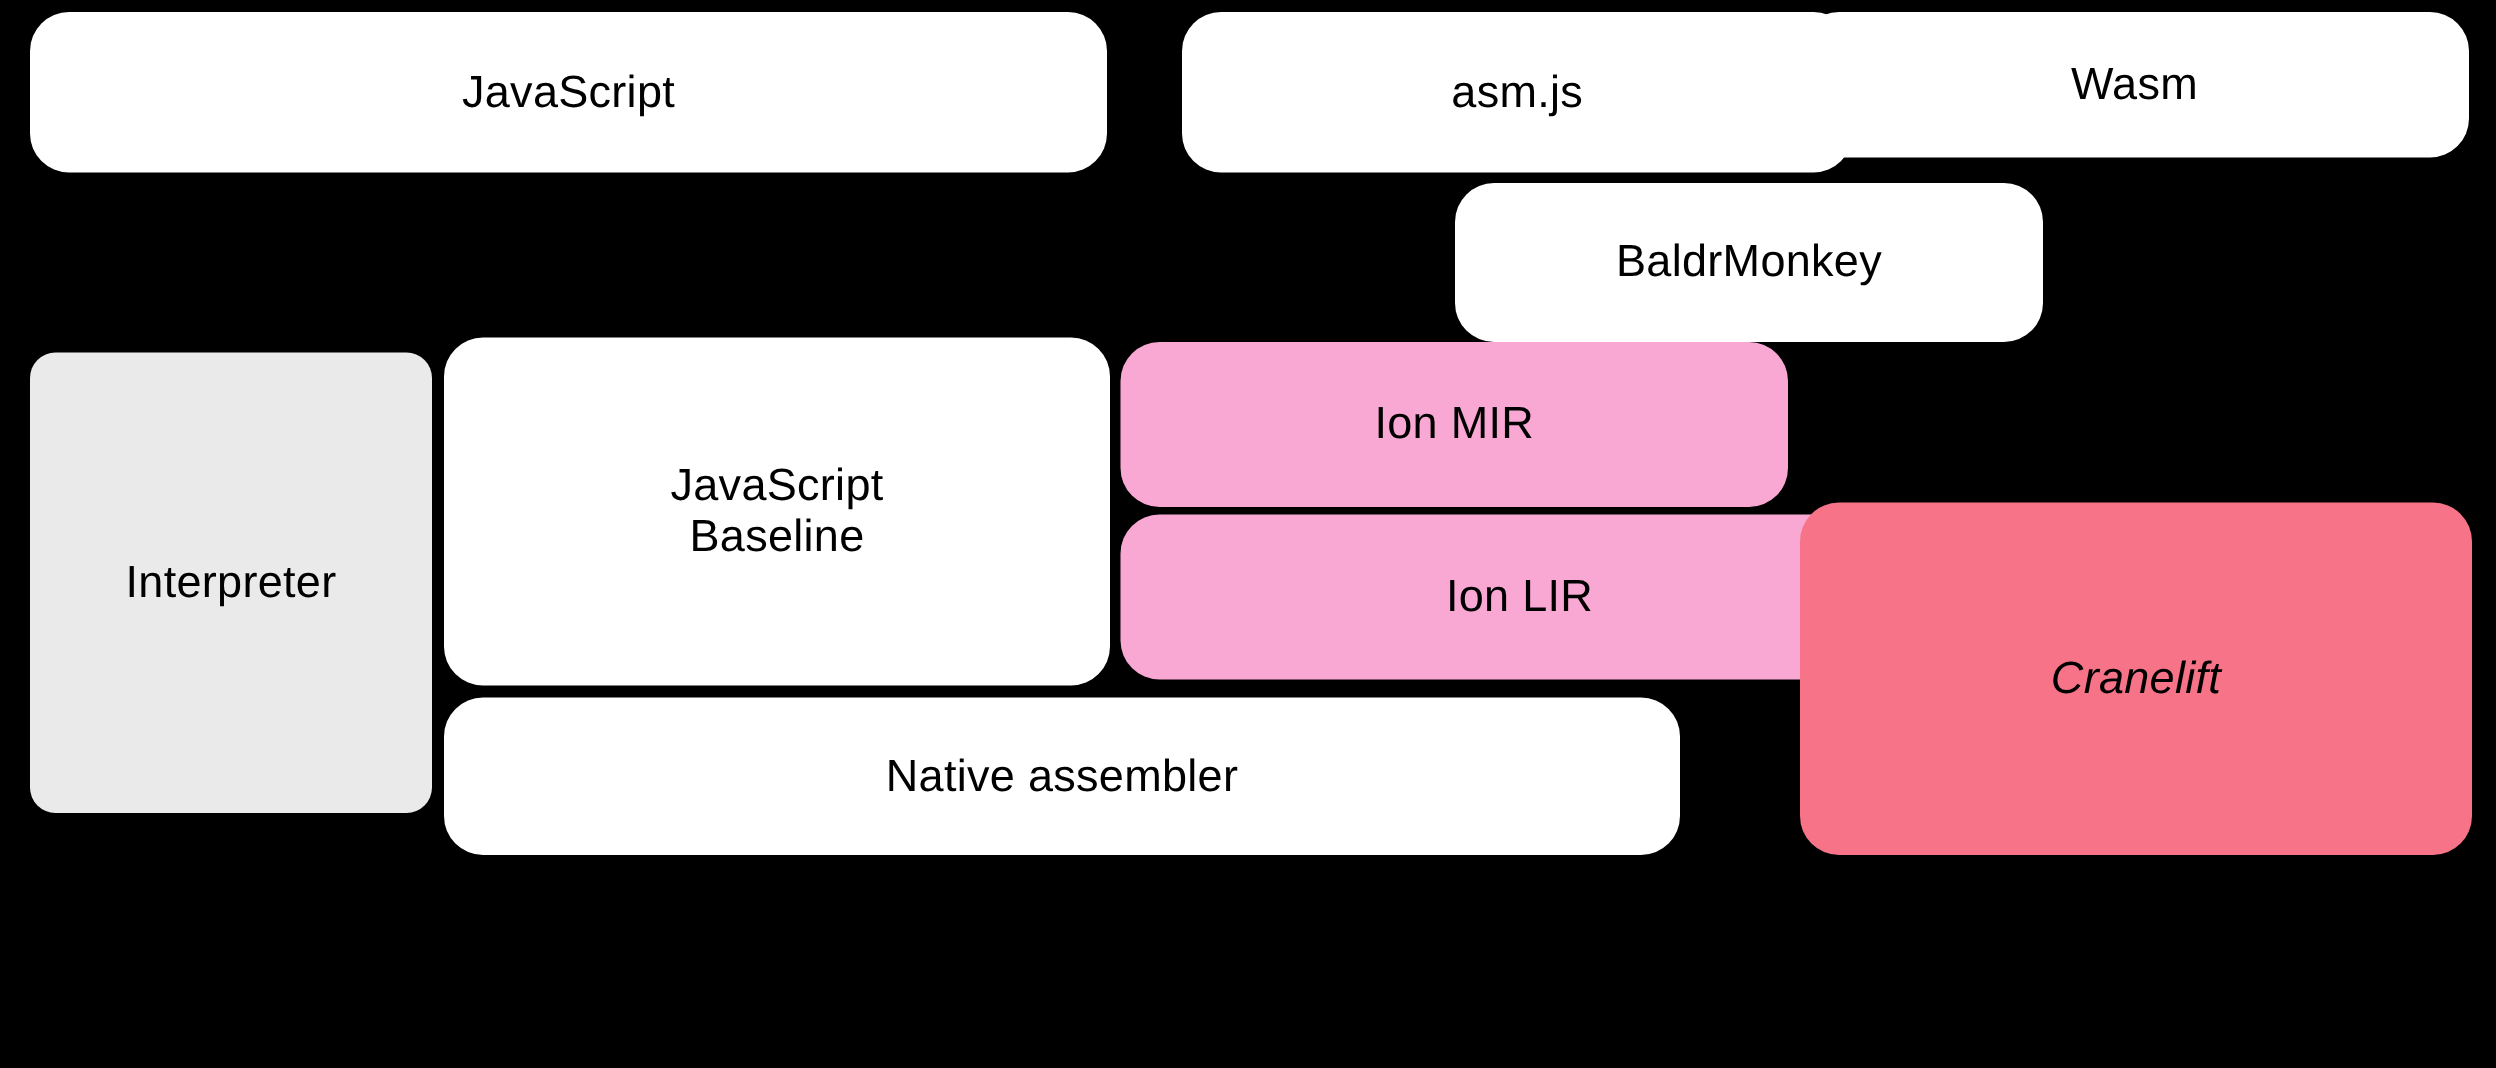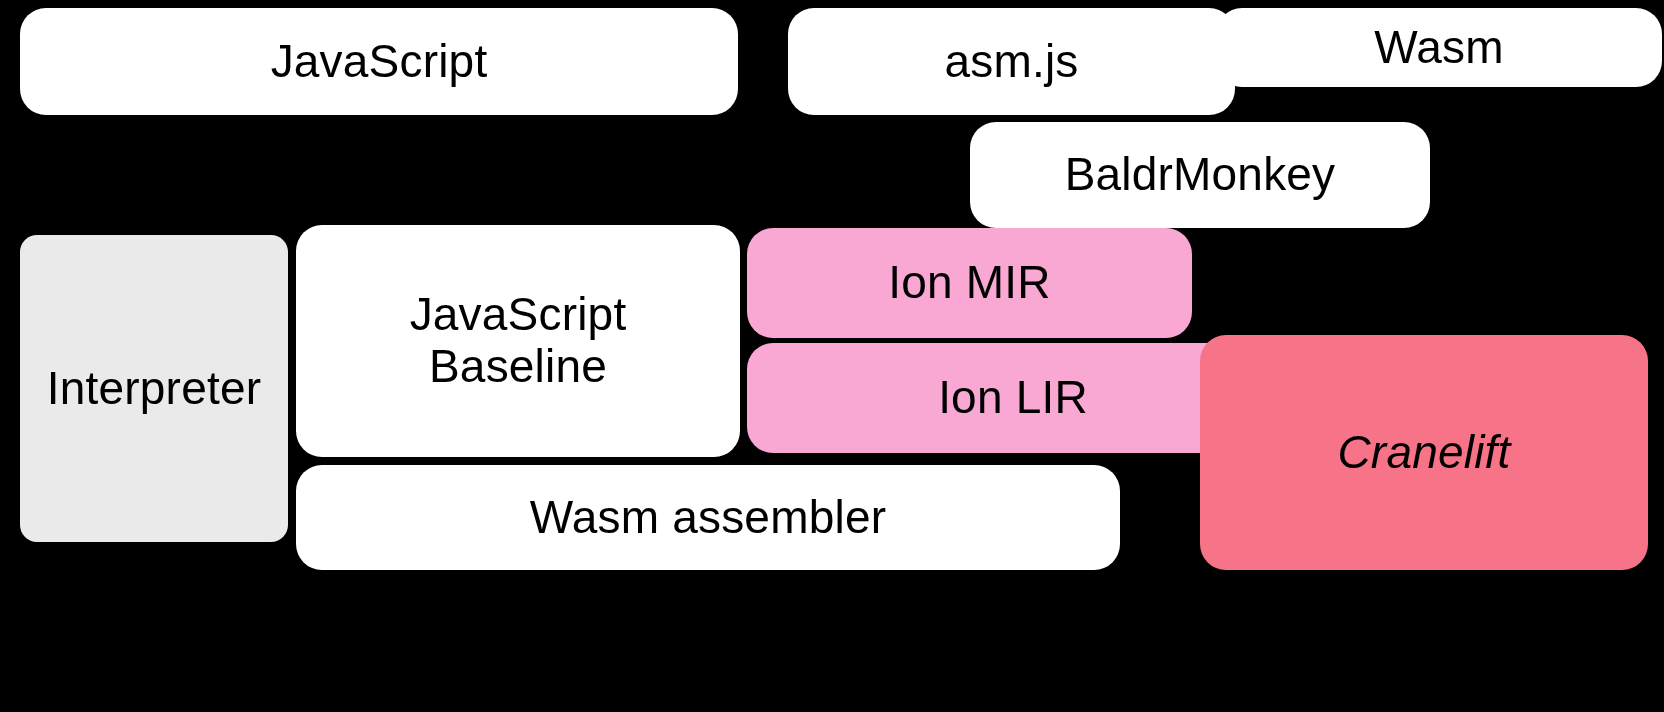--- a/index.html
+++ b/index.html
@@ -16,42 +16,42 @@
     font-family: "Liberation Sans", sans-serif;
   }
   .node {
     position: absolute;
     display: flex;
     align-items: center;
     justify-content: center;
     text-align: center;
     border-radius: 26px;
     color: #000000;
-    font-size: 46px;
+    font-size: 30px;
     line-height: 1.12;
     font-weight: 400;
     letter-spacing: 0.2px;
     box-sizing: border-box;
     padding: 16px 10px;
     white-space: pre-line;
     -webkit-font-smoothing: antialiased;
   }
   .fill-white { background: #FFFFFF; }
   .fill-gray  { background: #EAEAEA; }
   .fill-green { background: #f9a8d4; text-align: right; }
   .fill-pink  { background: #F77488; }
 
   
   #n-javascript      { left: 20px;   top: 8px;   width: 718px;  height: 107px; }
   #n-asmjs           { left: 745px;  top: 8px;   width: 447px;  height: 107px; margin-left: 43px; }
-  #n-wasm            { left: 1200px; top: 8px;   width: 446px;  height: 79px; margin-left: 16px; }
+  #n-wasm            { left: 1200px; top: 8px;   width: 446px;  height: 97px; }
 
   
   #n-js-bytecode     { left: 20px;   top: 122px; width: 943px;  height: 106px; }
-  #n-baldrmonkey     { left: 970px;  top: 122px; width: 460px;  height: 106px; }
+  #n-baldrmonkey     { left: 970px;  top: 122px; width: 392px;  height: 106px; }
 
   
   #n-interpreter     { left: 20px;   top: 235px; width: 268px;  height: 307px; border-radius: 17px; }
   #n-js-baseline     { left: 296px;  top: 225px; width: 444px;  height: 232px; }
   #n-ion-mir         { left: 747px;  top: 228px; width: 445px;  height: 110px; }
   #n-ion-lir         { left: 747px;  top: 343px; width: 532px;  height: 110px; }
   #n-cranelift       { left: 1200px; top: 335px; width: 448px;  height: 235px; font-style: italic; }
   #n-macro-assembler { left: 296px;  top: 465px; width: 824px;  height: 105px; }
 
   
@@ -75,16 +75,16 @@
 
   <div class="node fill-white" id="n-js-baseline">JavaScript
 Baseline</div>
 
   <div class="node fill-green" id="n-ion-mir">Ion MIR</div>
 
   <div class="node fill-green" id="n-ion-lir">Ion LIR</div>
 
   <div class="node fill-pink" id="n-cranelift">Cranelift</div>
 
-  <div class="node fill-white" id="n-macro-assembler">Wasm assembler</div>
+  <div class="node fill-white" id="n-macro-assembler">Native assembler</div>
 
 
 </div>
 
 </body></html>

